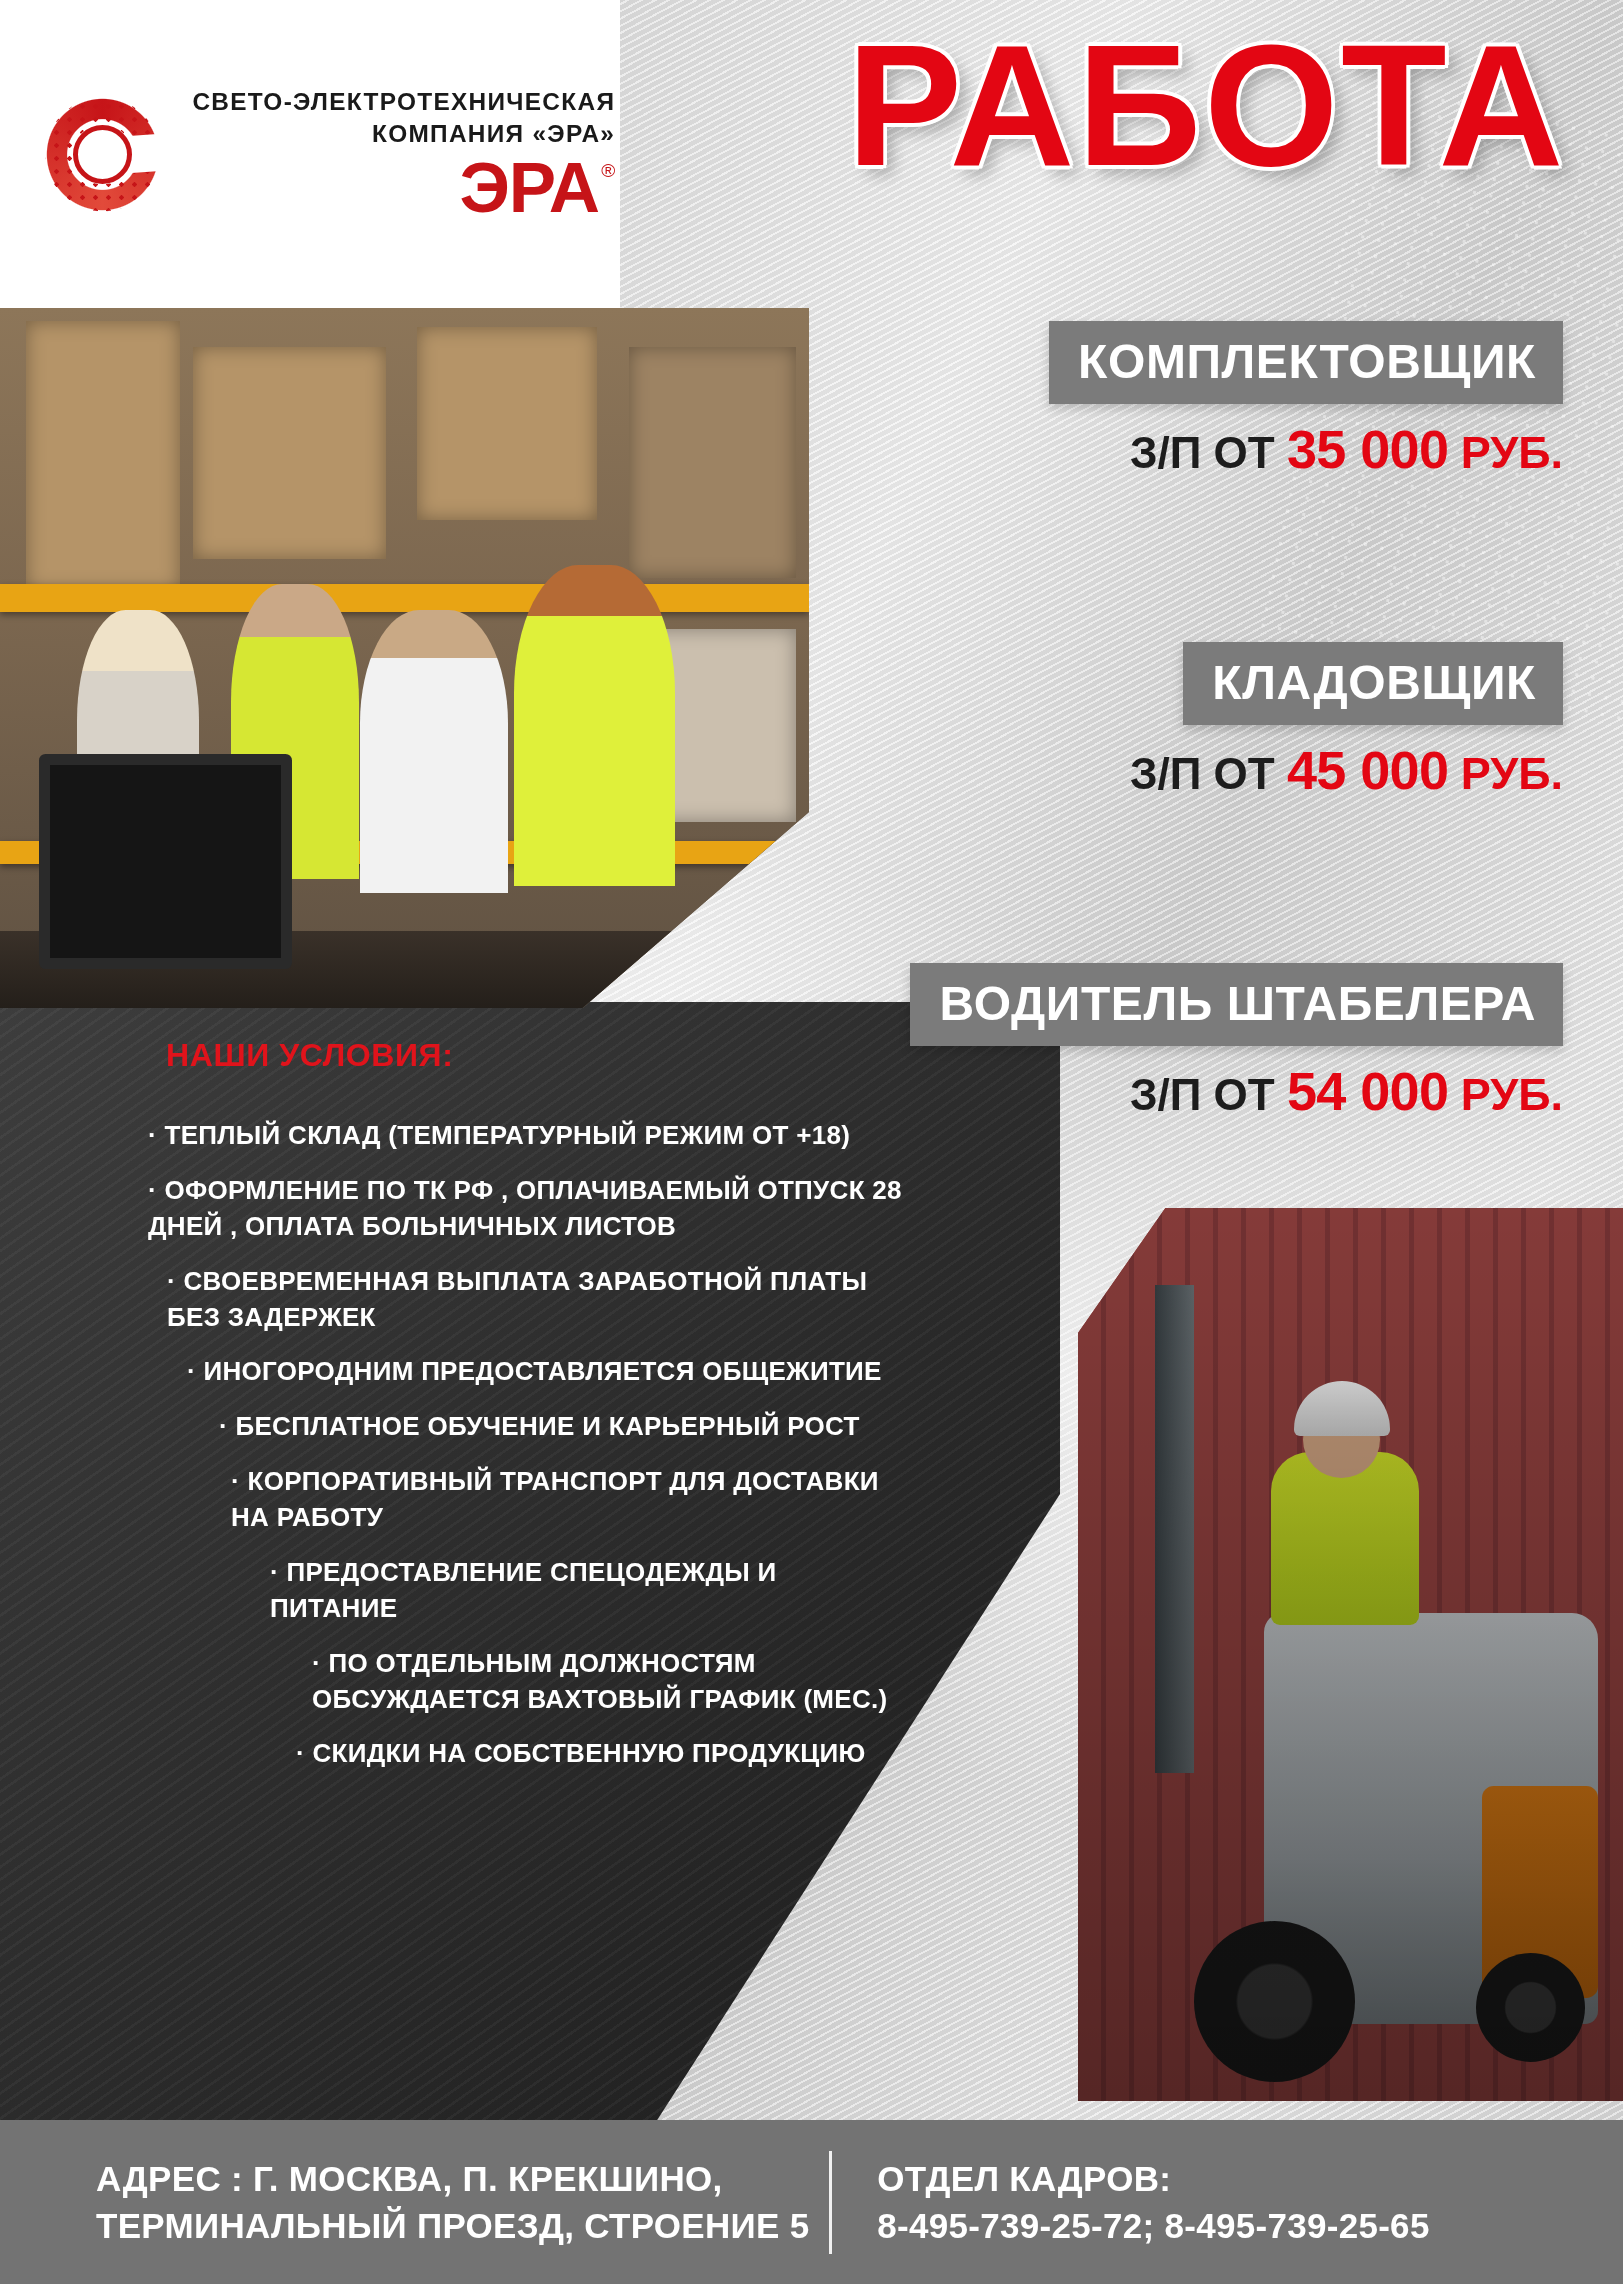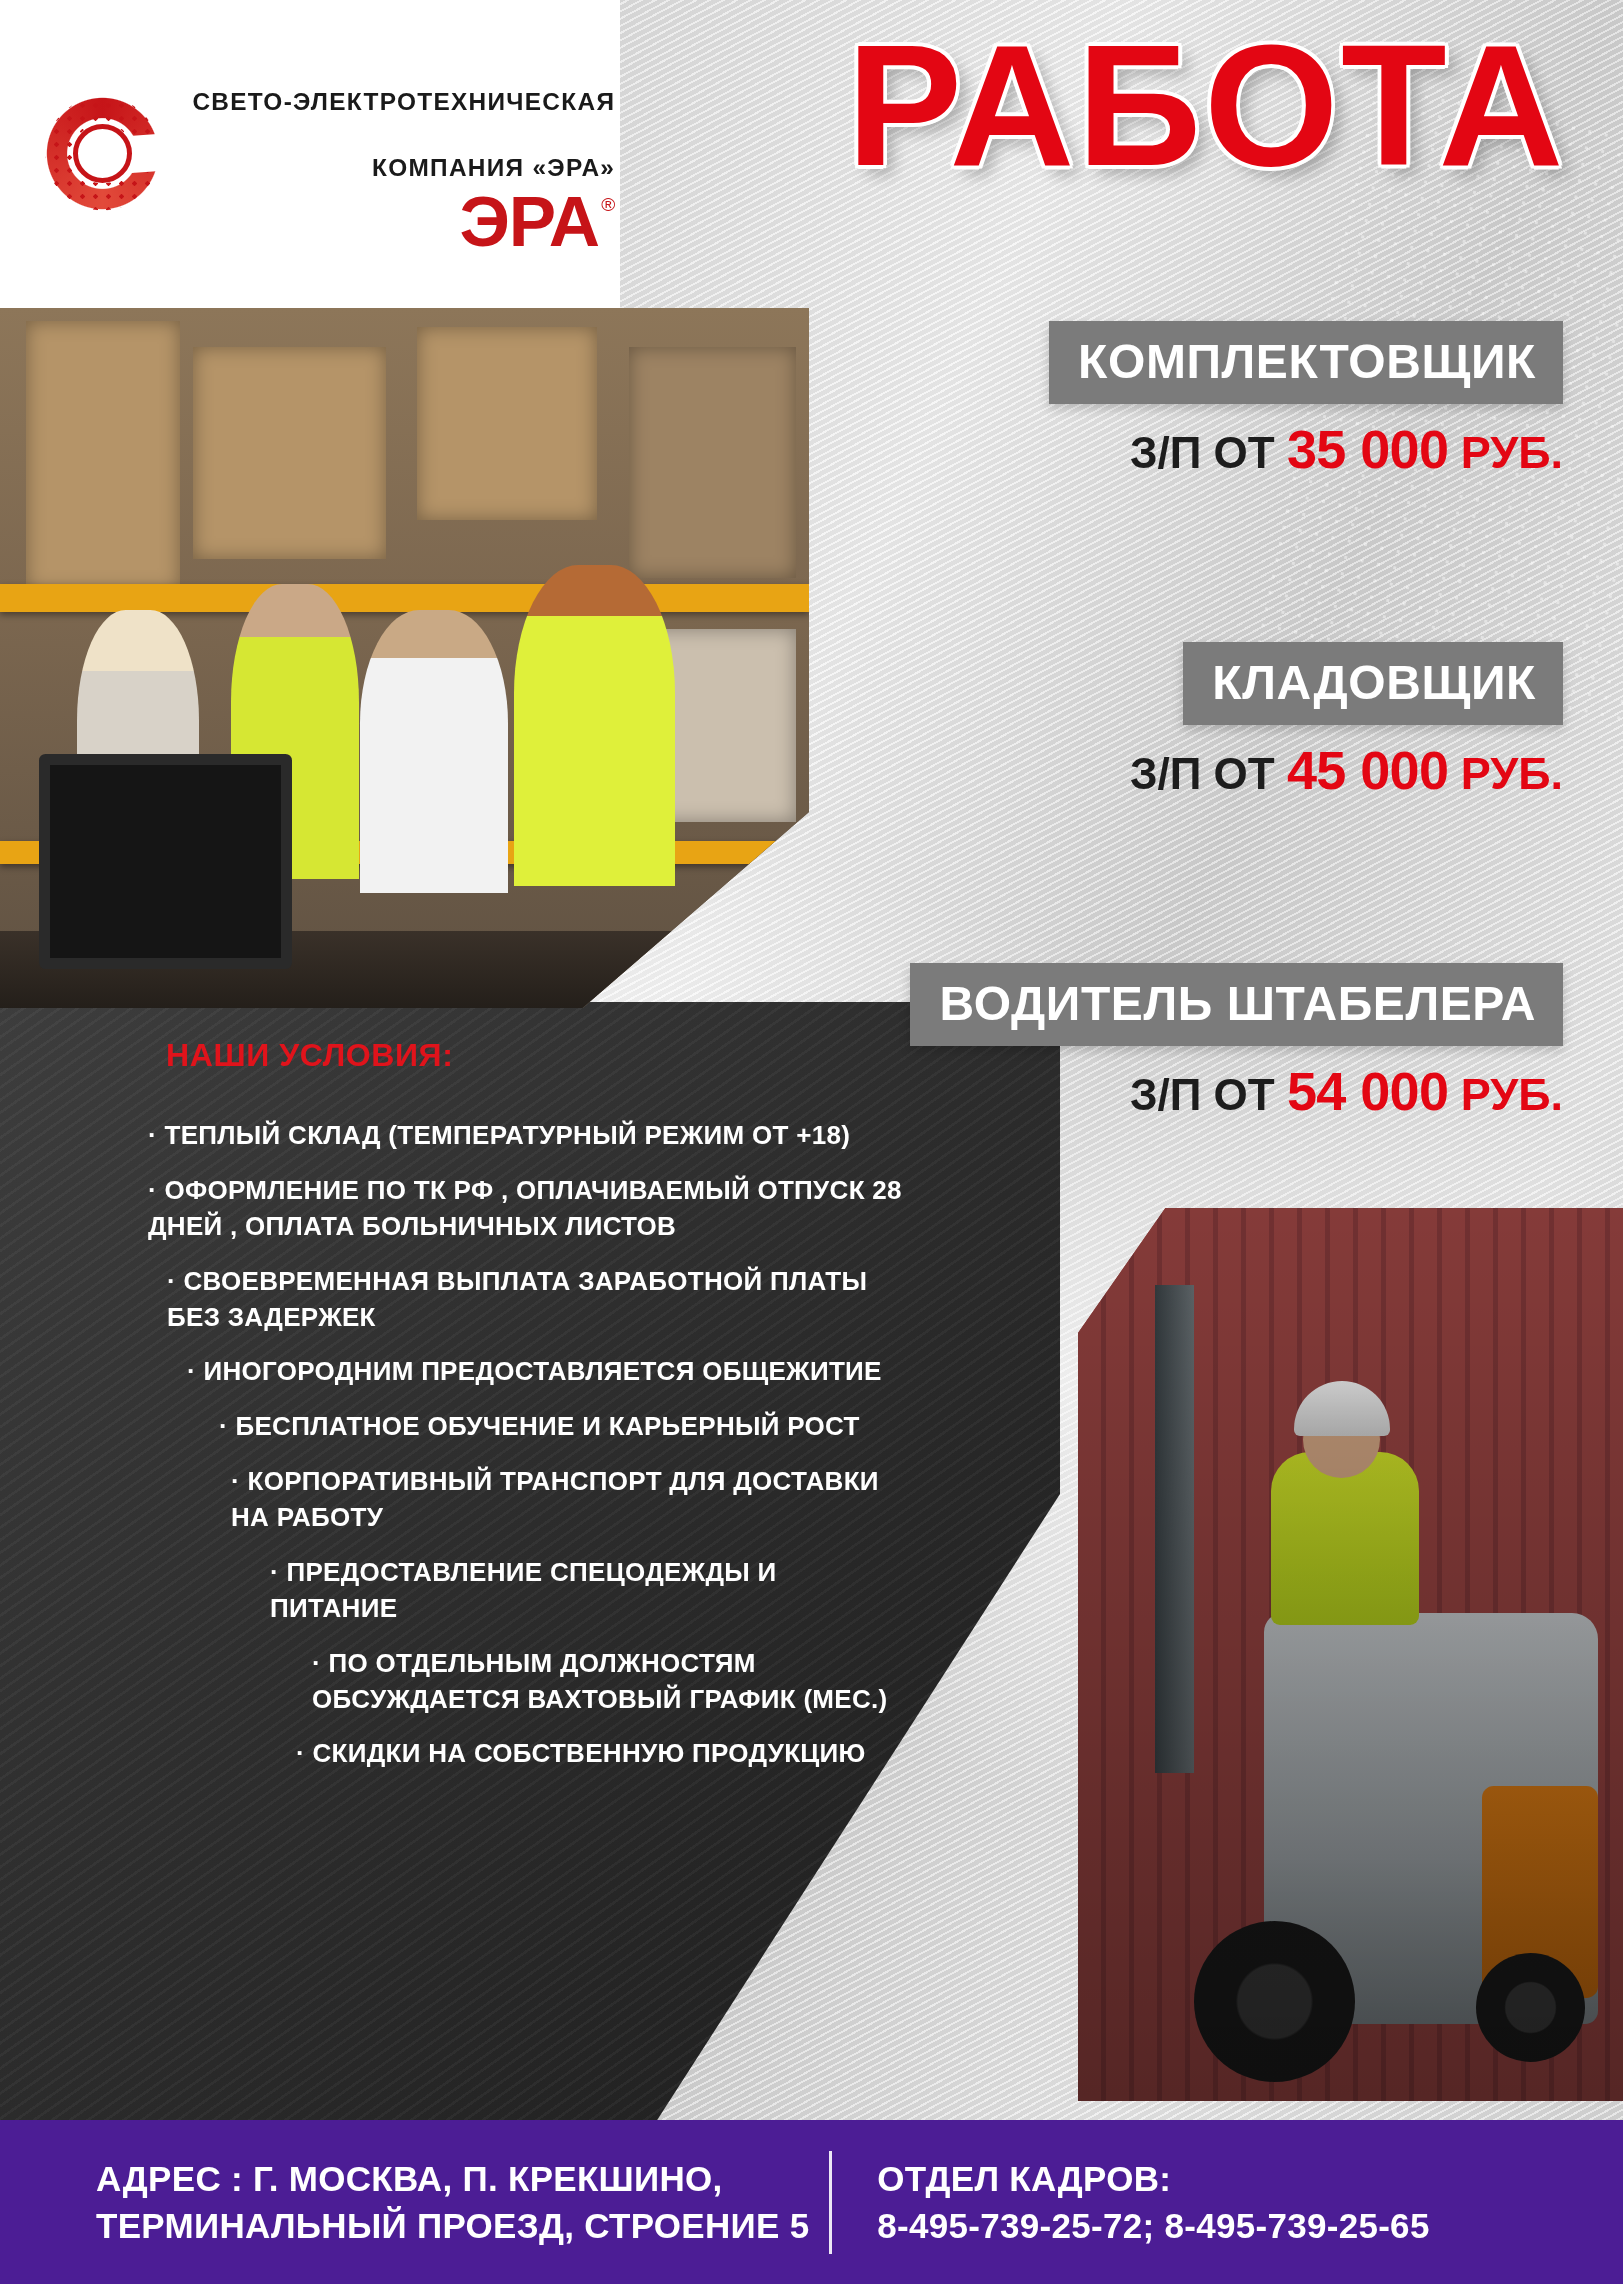--- a/index.html
+++ b/index.html
@@ -121,21 +121,20 @@
     flex-direction: column;
     align-items: flex-end;
   }
   .logo-line1, .logo-line2 {
     font-weight: bold;
     font-size: 24.4px;
     letter-spacing: 1.3px;
     color: #1a1a1a;
     line-height: 1.32;
     white-space: nowrap;
-    margin-top: 34px;
   }
   .logo-era {
     display: flex;
     align-items: flex-start;
     margin-top: 3.9px;
   }
   .logo-era-text {
     font-size: 71px;
     font-weight: bold;
     color: #c61418;
@@ -353,21 +352,21 @@
   #vacancy-0 { right: 61px; top: 321px; }
   #vacancy-1 { right: 61px; top: 642px; }
   #vacancy-2 { right: 61px; top: 963px; }
 
   
   .footer {
     position: absolute;
     left: 0; bottom: 0;
     width: 100%;
     height: 164px;
-    background: #4c1d95;
+    background: #737373;
     z-index: 9;
     display: flex;
     align-items: center;
     color: #ffffff;
   }
   .footer-left {
     width: 829px;
     padding-left: 96px;
     box-sizing: border-box;
   }

